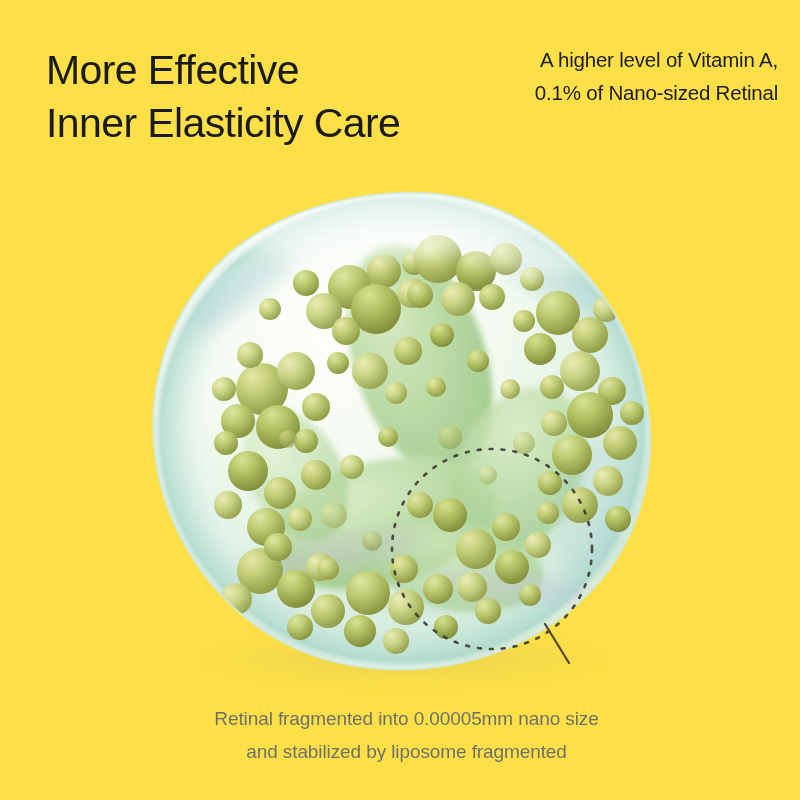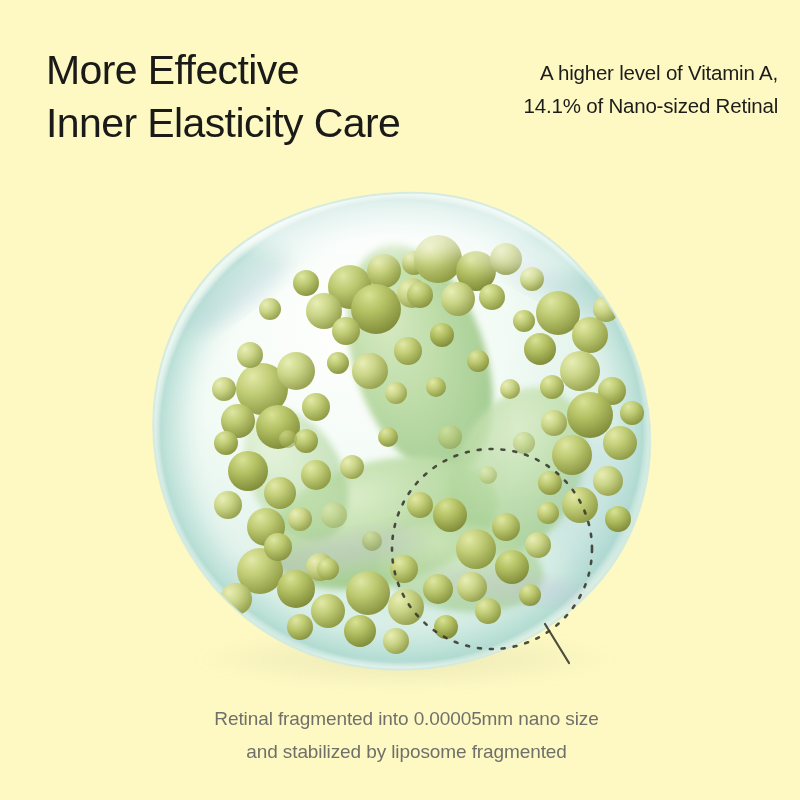--- a/index.html
+++ b/index.html
@@ -10,21 +10,21 @@
     width: 800px;
     height: 800px;
     background: #f4f2e2;
     font-family: "Liberation Sans", sans-serif;
     overflow: hidden;
   }
   .page {
     position: relative;
     width: 800px;
     height: 800px;
-    background: #fef9c3;
+    background: #fde047;
     overflow: hidden;
   }
 
   
   .headline {
     position: absolute;
     left: 46px;
     top: 44px;
     width: 430px;
     color: #1a1a18;
@@ -32,21 +32,21 @@
     line-height: 1.30;
     font-weight: 400;
     letter-spacing: -0.6px;
     white-space: pre-line;
   }
 
   
   .subcopy {
     position: absolute;
     left: 478px;
-    top: 56px;
+    top: 43px;
     width: 300px;
     text-align: right;
     color: #1c1c1a;
     font-size: 20.5px;
     line-height: 1.62;
     font-weight: 400;
     letter-spacing: -0.2px;
   }
   .subcopy .line { display: block; white-space: nowrap; }
 
@@ -94,21 +94,21 @@
 </head>
 <body>
 
 <div class="page">
 
   <div class="headline">More Effective
 Inner Elasticity Care</div>
 
   <div class="subcopy">
     <span class="line">A higher level of Vitamin A,</span>
-    <span class="line">14.1% of Nano-sized Retinal</span>
+    <span class="line">0.1% of Nano-sized Retinal</span>
   </div>
 
   <div class="ground-shadow"></div>
 
   <div class="illustration">
     <svg viewBox="0 0 560 520" xmlns="http://www.w3.org/2000/svg" aria-hidden="true">
       <defs>
 
         <radialGradient id="shellGrad" cx="38%" cy="28%" r="78%">
           <stop offset="0%" stop-color="#ffffff" stop-opacity="0.98"></stop>

